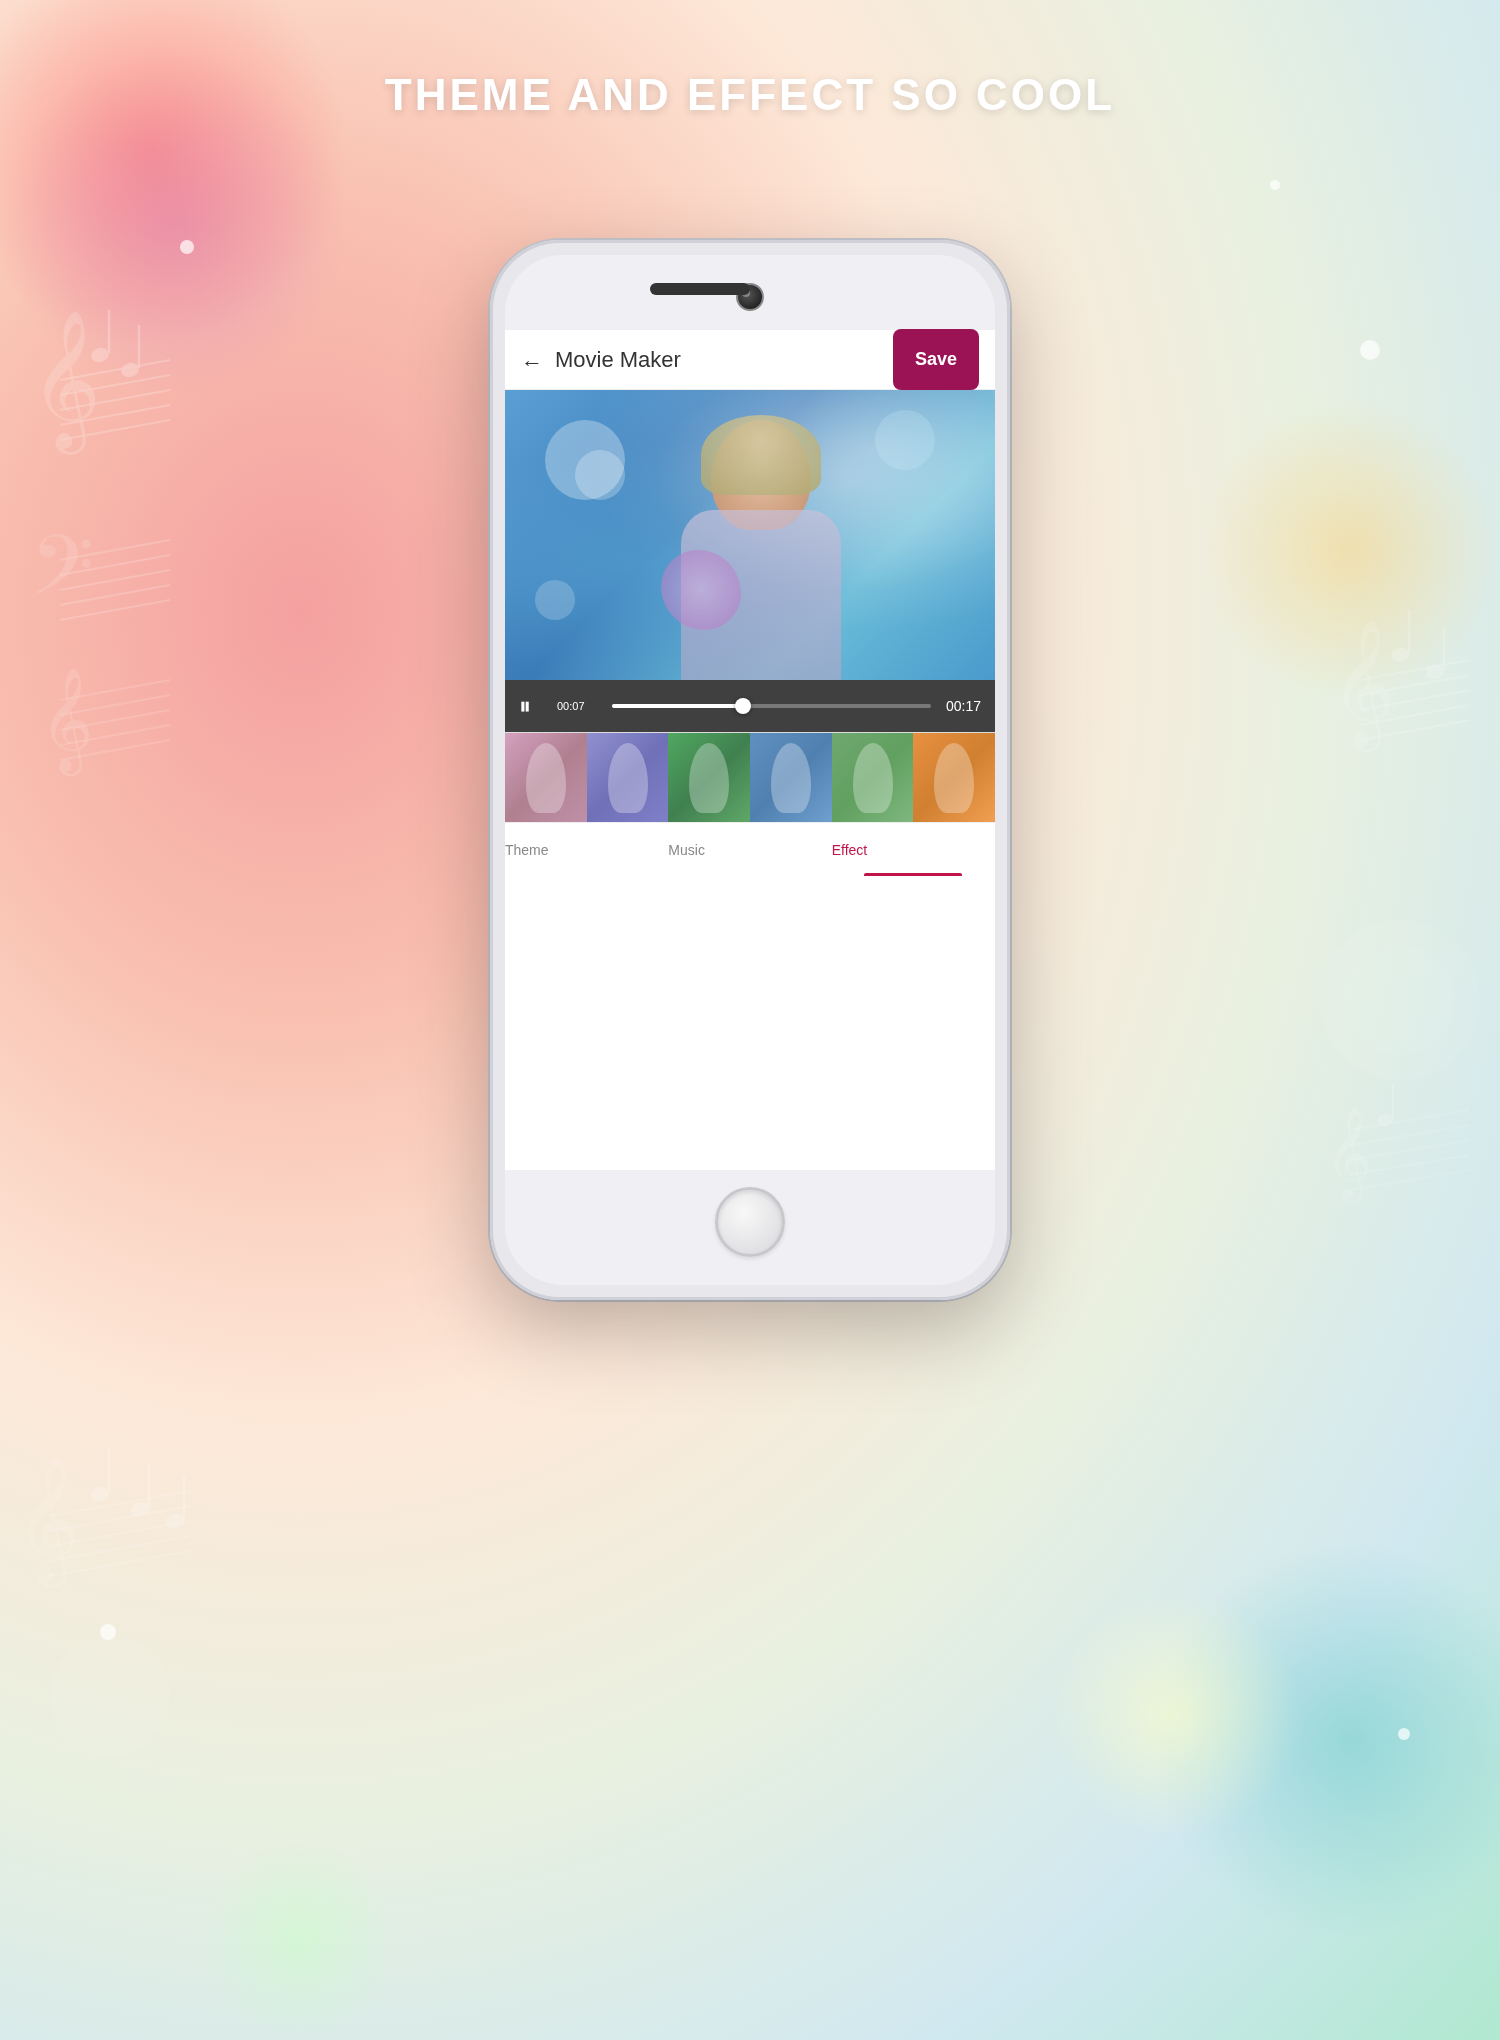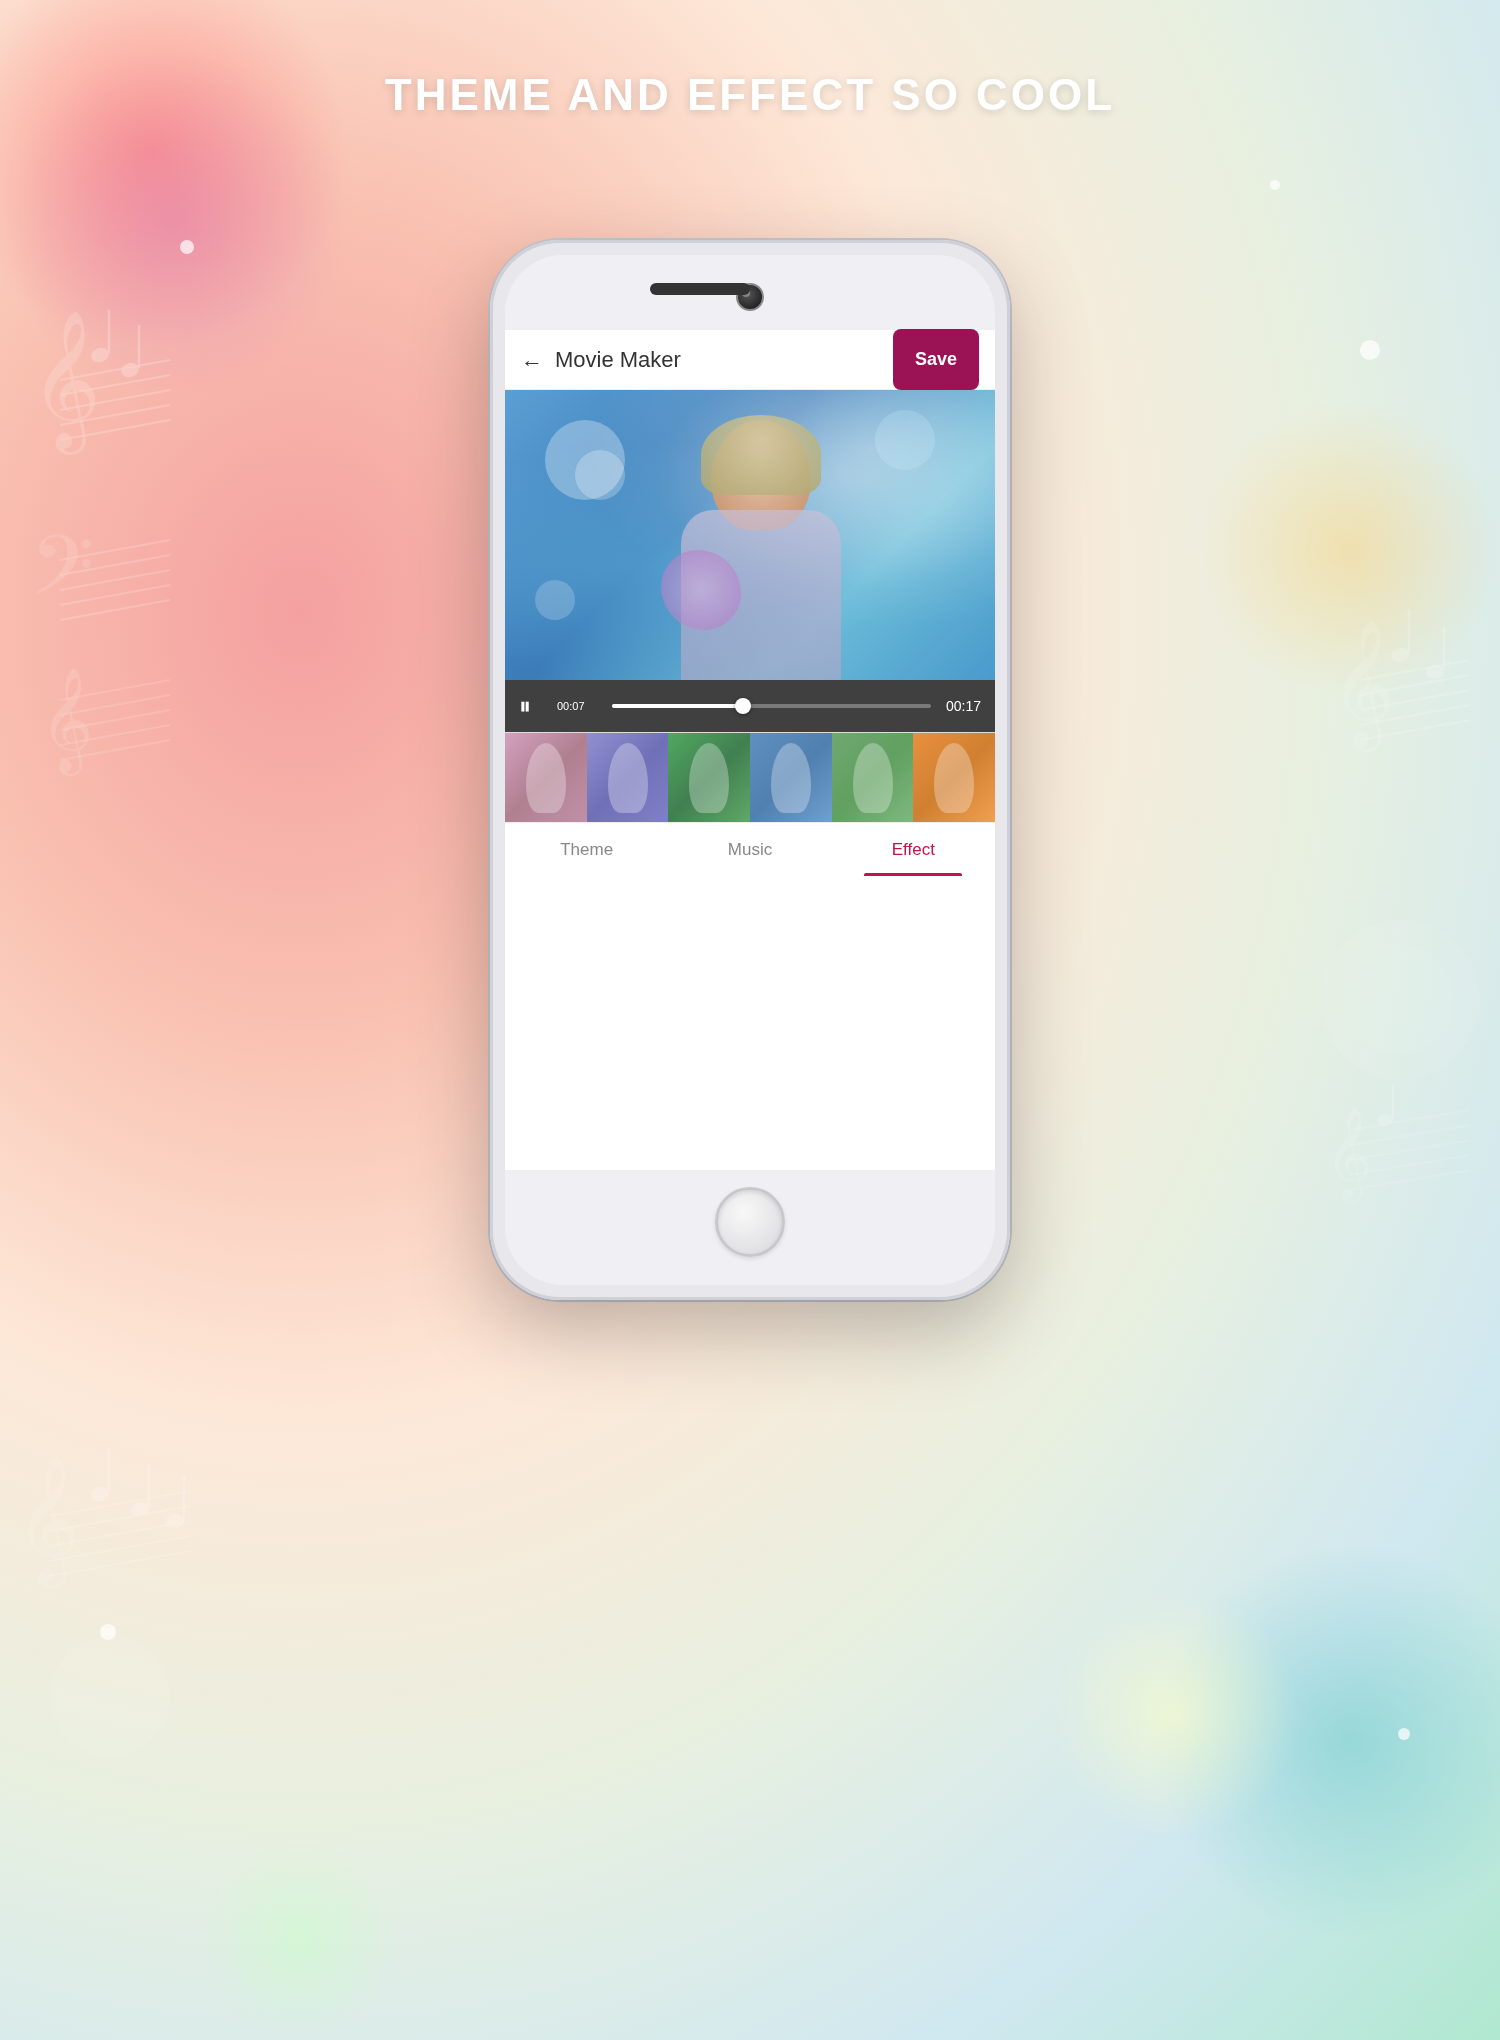--- a/index.html
+++ b/index.html
@@ -349,23 +349,22 @@
       display: flex;
       height: 54px;
       border-top: 1px solid #eee;
       background: white;
     }
 
     .tab-item {
       flex: 1;
       display: flex;
       flex-direction: column;
-      align-items: center;
       justify-content: center;
-      font-size: 17px;
+      font-size: 14px;
       color: #888;
       cursor: pointer;
       position: relative;
     }
 
     .tab-item.active {
       color: #c0144a;
     }
 
     .tab-active-line {

